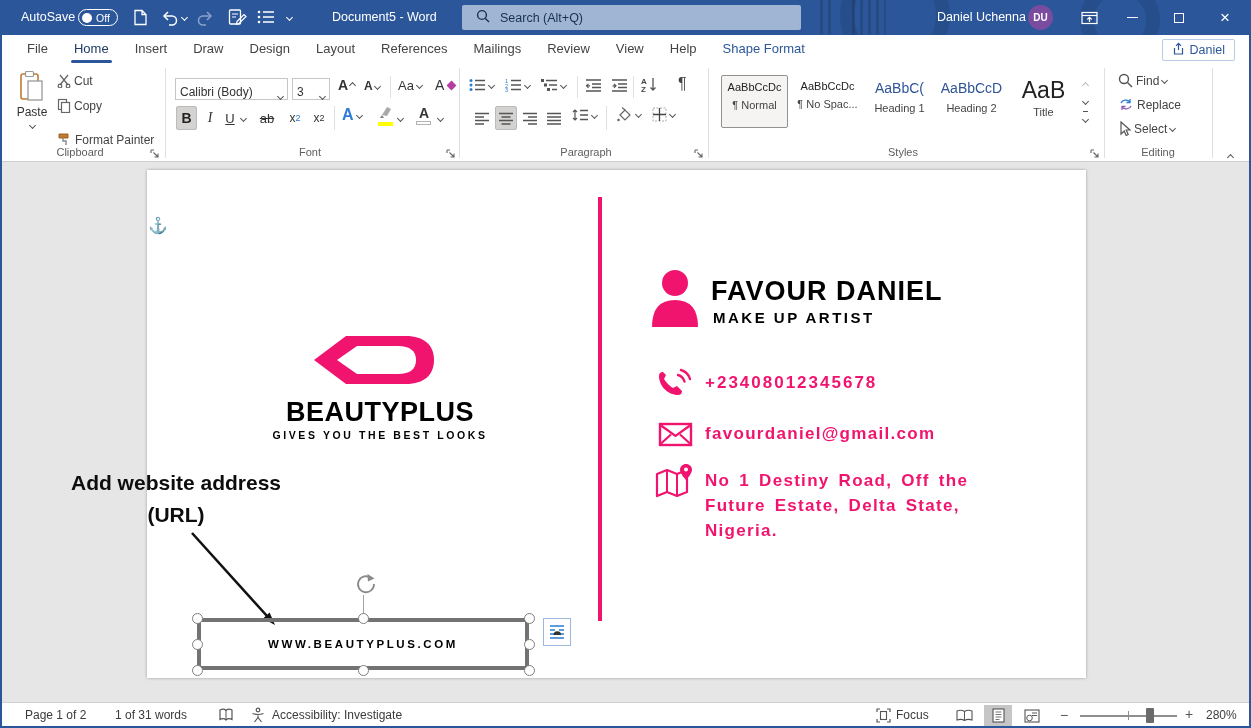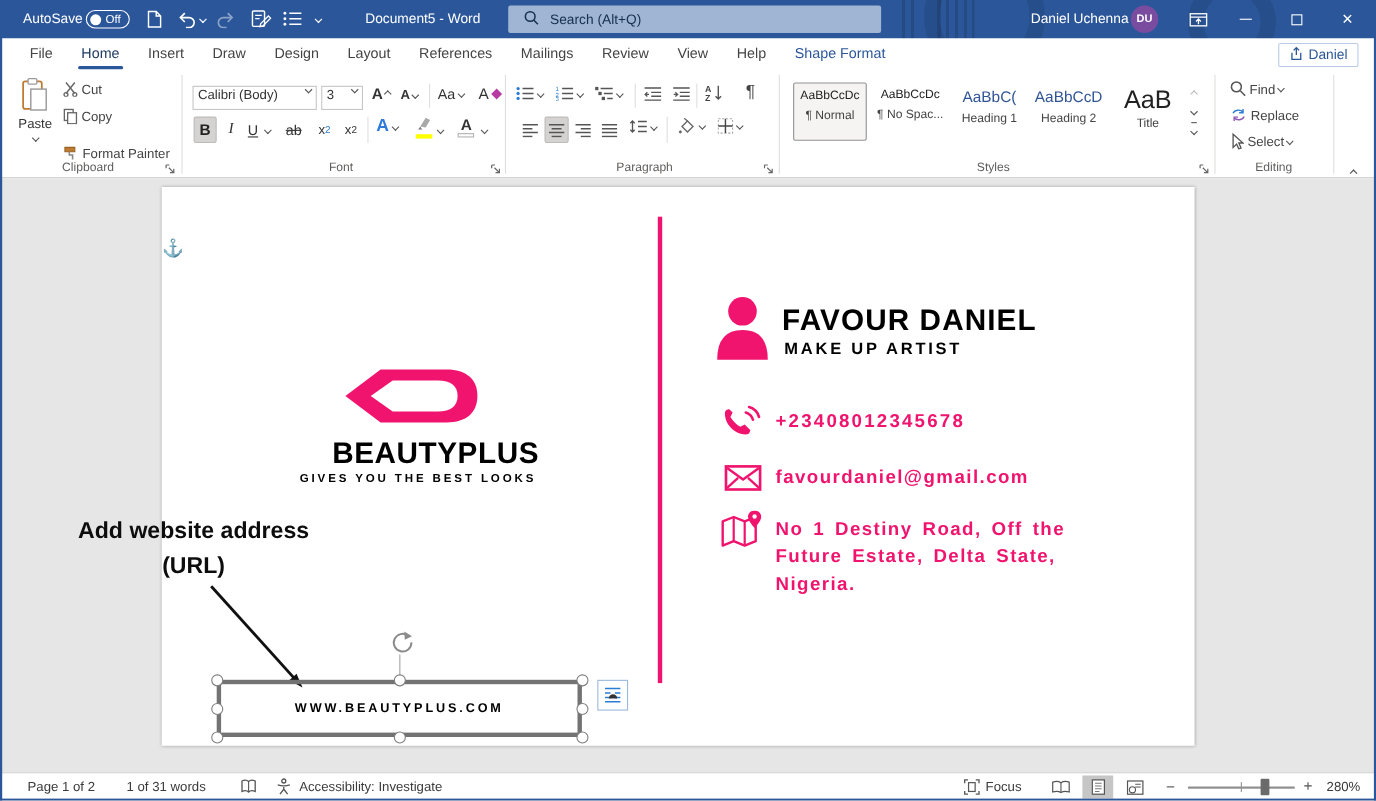--- a/index.html
+++ b/index.html
@@ -29,21 +29,21 @@
   #share-btn { position:absolute; right:16px; top:4px; height:22px; border:1px solid #b9cbe6; border-radius:2px; background:#fff; color:#2b579a; font-size:12.5px; display:flex; align-items:center; gap:5px; padding:0 9px; }
 
   
   #ribbon { position:absolute; left:0; top:64px; width:1251px; height:98px; background:#fff; border-bottom:1px solid #cfcfcf; font-size:12px; color:#444; }
   .vsep { position:absolute; top:4px; width:1px; height:90px; background:#e1dfdd; }
   .gl { position:absolute; top:82px; font-size:11px; color:#605e5c; text-align:center; }
   .launcher { position:absolute; top:84px; width:10px; height:10px; }
   .chv { width:5px; height:5px; border-right:1.4px solid #555; border-bottom:1.4px solid #555; display:inline-block; transform:rotate(45deg); vertical-align:2px; }
   .chv.up { transform:rotate(-135deg); vertical-align:-1px; }
   .chv.w { border-color:#fff; }
-  .combo { position:absolute; height:22px; border:1px solid #c6c6c6; background:#fff; display:flex; align-items:flex-start; font-size:12px; color:#333; padding:0 4px; justify-content:space-between; }
+  .combo { position:absolute; height:22px; border:1px solid #c6c6c6; background:#fff; display:flex; align-items:flex-end; font-size:12px; color:#333; padding:0 4px; justify-content:space-between; }
   .sbtn { position:absolute; display:flex; align-items:center; gap:3px; }
   .tgl { display:flex; align-items:center; justify-content:center; }
   .tgl.on { background:#d5d3d1; border-radius:2px; }
   .stylebox { position:absolute; top:11px; width:67px; height:53px; text-align:center; padding-top:5px; }
   .stylebox .pv { font-size:11px; color:#222; white-space:nowrap; overflow:hidden; }
   .stylebox .lb { font-size:11px; color:#444; margin-top:6px; white-space:nowrap; overflow:hidden; }
   .stylebox.sel { border:1px solid #919191; background:#f5f4f3; border-radius:2px; }
   .stylebox.h .pv { color:#2f5496; font-size:14px; }
   .stylebox.title .pv { font-size:23px; font-weight:300; line-height:20px; }
 
@@ -433,21 +433,21 @@
 
   <div id="docarea">
     <div id="page"></div>
 
     <span class="abs" style="left:148px; top:54px; color:#2e75b6; font-size:16px;">⚓</span>
 
     <svg class="abs" style="left:310px; top:170px;" width="128" height="56">
       <path d="M4 28 L36 4 H96 C114 4 124 13 124 28 C124 43 114 52 96 52 H36 Z" fill="#F0146E"></path>
       <path d="M27 28 L47 14 H88 C100 14 106 19 106 28 C106 37 100 42 88 42 H47 Z" fill="#ffffff"></path>
     </svg>
-    <div class="abs pink" style="left:270px; top:235px; width:220px; text-align:right; font-size:27px; font-weight:bold; letter-spacing:0.5px;">BEAUTYPLUS</div>
+    <div class="abs pink" style="left:270px; top:235px; width:220px; text-align:center; font-size:27px; font-weight:bold; letter-spacing:0.5px;">BEAUTYPLUS</div>
     <div class="abs pink" style="left:250px; top:267px; width:260px; text-align:center; font-size:10.5px; font-weight:bold; letter-spacing:2.6px;">GIVES YOU THE BEST LOOKS</div>
 
     <div class="abs" style="left:40px; top:305px; width:272px; text-align:center; font-size:21px; font-weight:bold; color:#0d0d0d; line-height:32px;">
       <div>Add website address</div>
       <div>(URL)</div>
     </div>
     <svg class="abs" style="left:186px; top:366px;" width="104" height="106">
       <path d="M6 5 L81 88" stroke="#111" stroke-width="2.6"></path>
       <polygon points="89,97 77,90.4 83.6,84.4" fill="#111"></polygon>
     </svg>

